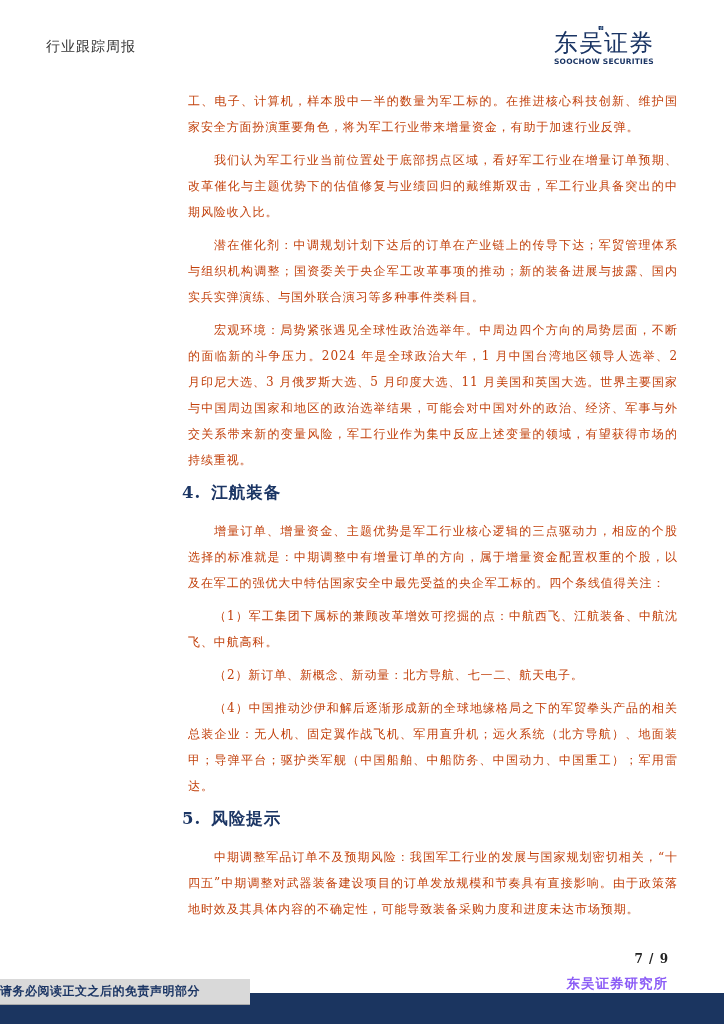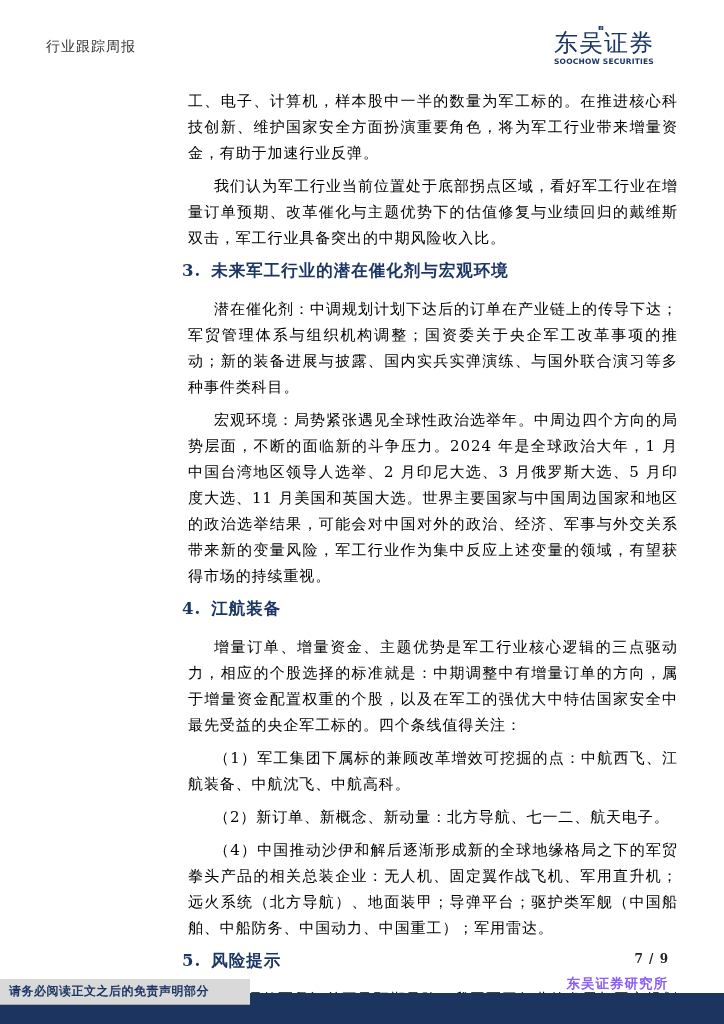--- a/index.html
+++ b/index.html
@@ -21,22 +21,22 @@
       font-size: 24px; line-height: 26px; color: #1b3564; letter-spacing: 1px;
     }
     .logo-en {
       font-family: "DejaVu Sans", "Liberation Sans", sans-serif;
       font-size: 7.5px; font-weight: bold; color: #1b3564; letter-spacing: 0.2px;
       margin-top: 1px;
     }
 
     .content { position: absolute; left: 188px; top: 88px; width: 490px; }
     p.body {
-      font-size: 15px; line-height: 26px; text-align: justify;
-      letter-spacing: 0.9px; color: #000000; margin-bottom: 7px;
+      font-size: 12px; line-height: 26px; text-align: justify;
+      letter-spacing: 0.9px; color: #c2410c; margin-bottom: 7px;
     }
     p.body.indent { text-indent: 26px; }
     p.body b { font-weight: normal; }
     h2.section {
       font-family: "DejaVu Serif", "Liberation Serif", serif;
       font-size: 16.5px; font-weight: bold; color: #1b3564;
       margin: 4px 0 12px 0; letter-spacing: 1px; line-height: 26px;
     }
     h2.section .num { margin-right: 10px; }
 
@@ -48,21 +48,21 @@
       position: absolute; right: 56px; top: 975px;
       font-size: 13.5px; font-weight: bold; color: #8b5cf6; letter-spacing: 1px;
     }
     .footer-bar {
       position: absolute; left: 0; top: 993px; width: 724px; height: 31px;
       background: #1b3560;
     }
     .disclaimer-box {
       position: absolute; left: 0; top: 979px; width: 250px; height: 26px;
       background: #d9d9d9; border-bottom: 1px solid #aaa;
-      display: flex; align-items: center; padding-left: 9px;
+      display: flex; align-items: center; 
     }
     .disclaimer-text {
       font-size: 12px; font-weight: bold; color: #1b3564; letter-spacing: 0.5px;
     }
   </style>
 </head>
 <body>
 
 <div class="header-label">行业跟踪周报</div>
 
@@ -77,23 +77,20 @@
   <div class="logo-text">
     <span class="logo-cn">东吴证券</span>
     <span class="logo-en">SOOCHOW SECURITIES</span>
   </div>
 </div>
 
 <div class="content">
   <p class="body">工、电子、计算机，样本股中一半的数量为军工标的。在推进核心科技创新、维护国家安全方面扮演重要角色，将为军工行业带来增量资金，有助于加速行业反弹。</p>
   <p class="body indent">我们认为军工行业当前位置处于底部拐点区域，看好军工行业在增量订单预期、改革催化与主题优势下的估值修复与业绩回归的戴维斯双击，军工行业具备突出的中期风险收入比。</p>
 
-  <h2 class="section" style="margin-left:-6px;">
-    <span class="num">3.</span><span>未来军工行业的潜在催化剂与宏观环境</span>
-  </h2>
   <p class="body indent">
     <b>潜在催化剂：</b><span>中调规划计划下达后的订单在产业链上的传导下达；军贸管理体系与组织机构调整；国资委关于央企军工改革事项的推动；新的装备进展与披露、国内实兵实弹演练、与国外联合演习等多种事件类科目。</span>
   </p>
   <p class="body indent">
     <b>宏观环境：</b><span>局势紧张遇见全球性政治选举年。中周边四个方向的局势层面，不断的面临新的斗争压力。2024 年是全球政治大年，1 月中国台湾地区领导人选举、2 月印尼大选、3 月俄罗斯大选、5 月印度大选、11 月美国和英国大选。世界主要国家与中国周边国家和地区的政治选举结果，可能会对中国对外的政治、经济、军事与外交关系带来新的变量风险，军工行业作为集中反应上述变量的领域，有望获得市场的持续重视。</span>
   </p>
 
   <h2 class="section" style="margin-left:-6px;">
     <span class="num">4.</span><span>江航装备</span>
   </h2>

